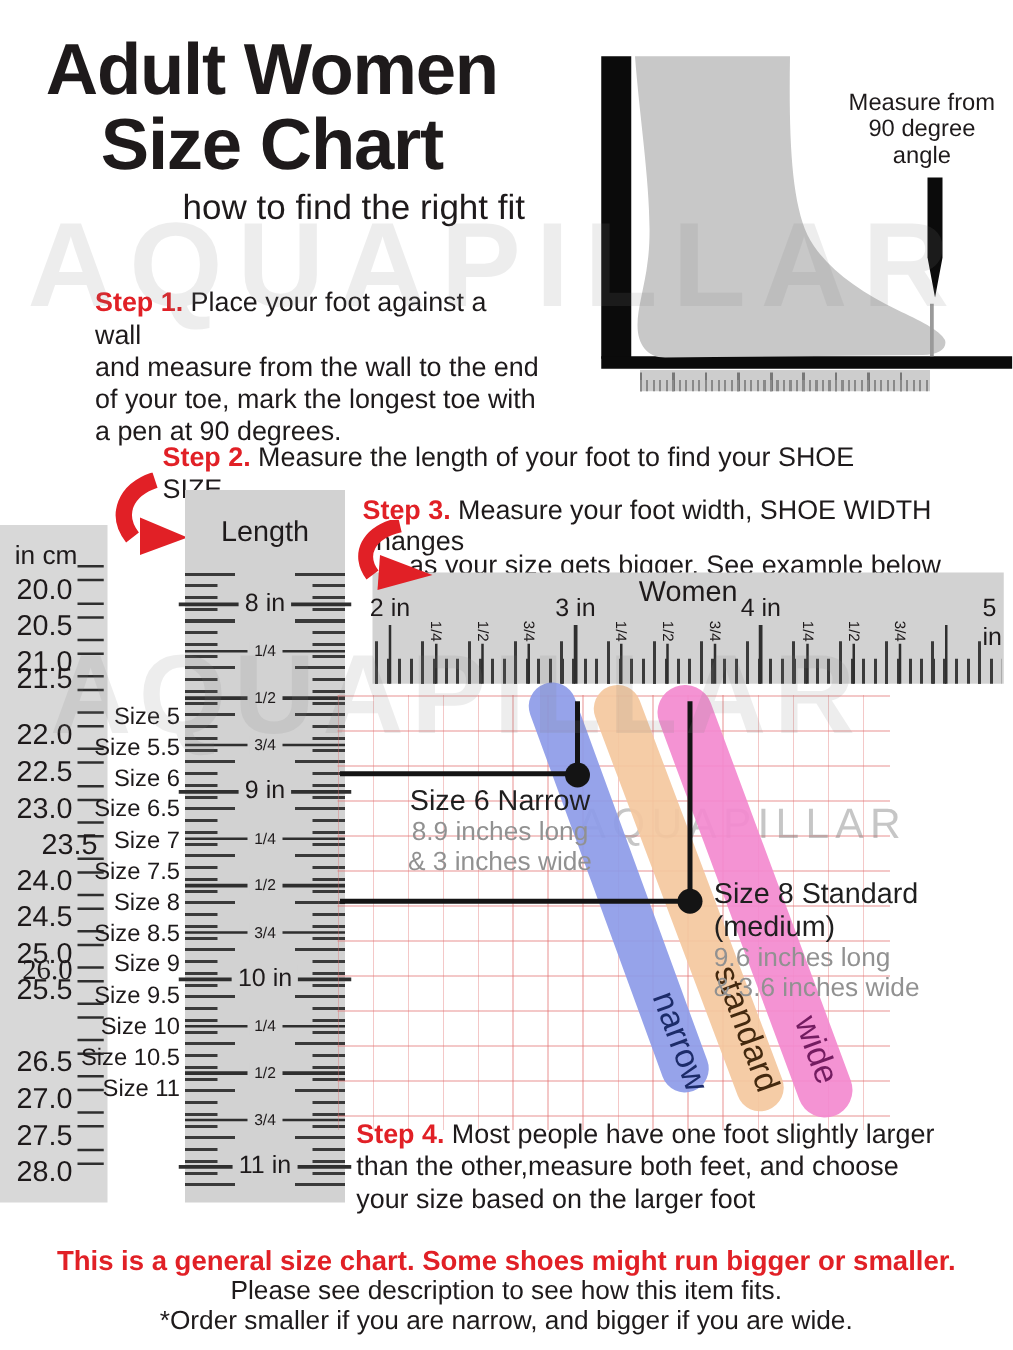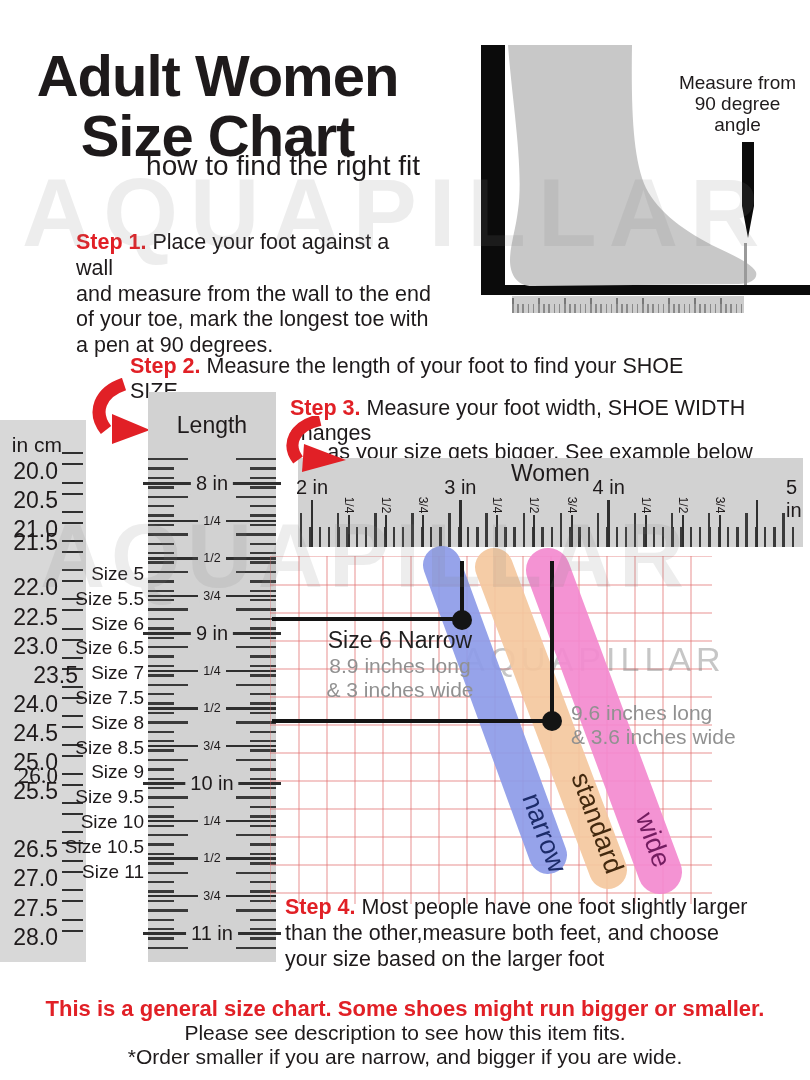--- a/index.html
+++ b/index.html
@@ -1,21 +1,21 @@
 <!DOCTYPE html>
 <html><head>
 <meta charset="utf-8">
 <style>
   html,body{margin:0;padding:0;background:#fff;}
   .page{position:relative;width:810px;height:1080px;background:#fff;overflow:hidden;
         font-family:"Liberation Sans",sans-serif;color:#1e1a1b;}
   .abs{position:absolute;}
   
   .title{left:15px;top:26px;width:405px;text-align:center;font-weight:700;
-         font-size:58px;line-height:60px;letter-spacing:-1px;margin-top:20px;}
+         font-size:58px;line-height:60px;letter-spacing:-1px;}
   .subtitle{left:15px;top:150px;width:405px;text-align:right;font-size:28px;}
   
   .step-label{color:#e12026;font-weight:700;}
   .step1{left:76px;top:230px;width:356px;font-size:21.5px;line-height:25.8px;white-space:pre-line;}
   .step2{left:130px;top:354px;width:560px;font-size:21.5px;}
   .step3a{left:290px;top:396px;width:500px;font-size:21.5px;}
   .step3b{left:290px;top:422px;width:500px;font-size:21.5px;text-align:center;margin-top:18px;}
   .step4{left:285px;top:895px;width:510px;font-size:21.5px;line-height:25.8px;white-space:pre-line;}
   
   .wall{left:481px;top:45px;width:24px;height:242px;background:#0b0b0b;}
@@ -280,20 +280,21 @@
   <div class="ann-line" style="left:272px;top:719px;width:282px;height:4px;"></div>
   <div class="ann-line" style="left:550px;top:561px;width:4px;height:160px;"></div>
   <div class="ann-dot" style="left:552px;top:721px;"></div>
 
   <div class="ann-text" style="left:310px;top:627px;width:180px;text-align:center;">
     <div class="ann-title">Size 6 Narrow</div>
     <div class="ann-sub">8.9 inches long</div>
     <div class="ann-sub">&amp; 3 inches wide</div>
   </div>
   <div class="ann-text" style="left:571px;top:701px;width:230px;">
+    <div class="ann-title">Size 8 Standard (medium)</div>
     <div class="ann-sub">9.6 inches long</div>
     <div class="ann-sub">&amp; 3.6 inches wide</div>
   </div>
 
   <div class="abs step4"><span class="step-label">Step 4.</span><span> Most people have one foot slightly larger
 than the other,measure both feet, and choose
 your size based on the larger foot</span></div>
 
   <div class="abs footer1">This is a general size chart. Some shoes might run bigger or smaller.</div>
   <div class="abs footer3">*Order smaller if you are narrow, and bigger if you are wide.</div>

